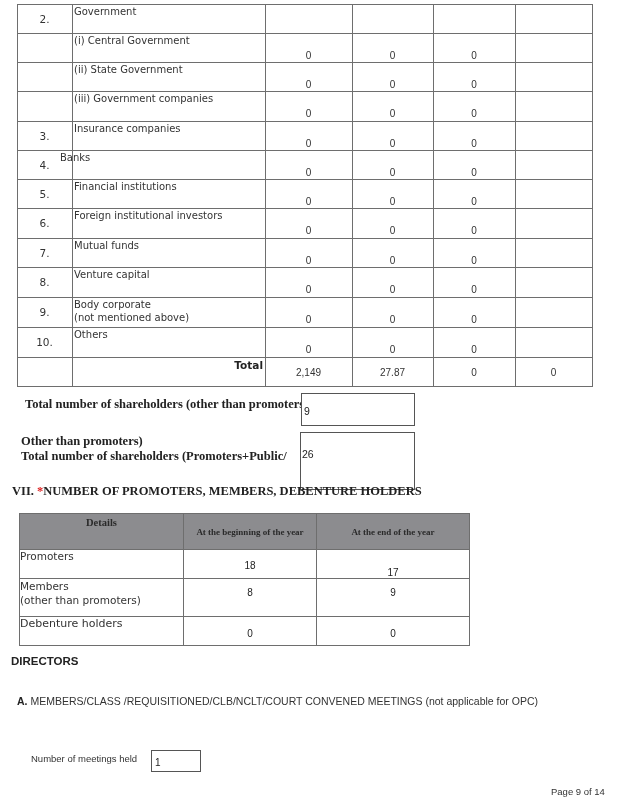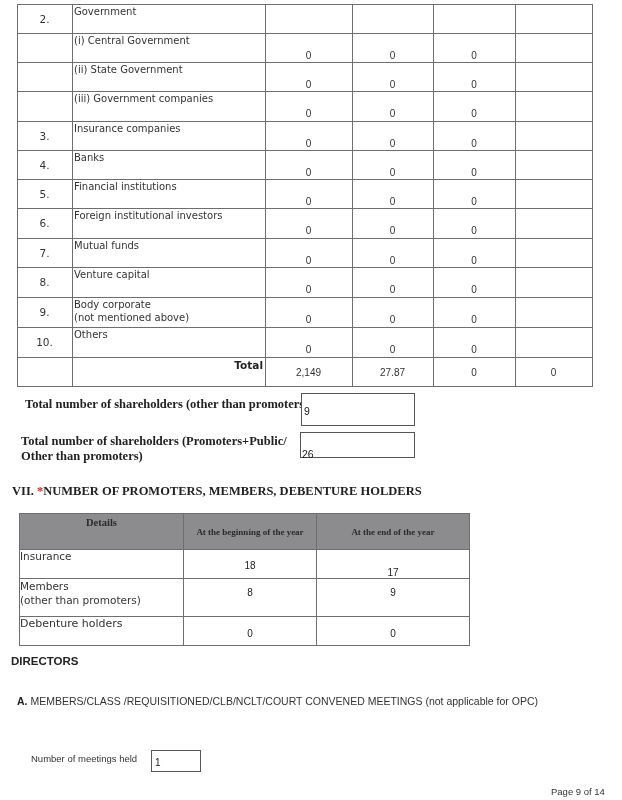--- a/index.html
+++ b/index.html
@@ -80,21 +80,21 @@
     <div class="cell-num" style="left:515px; width:77px; top:108px;"></div>
     <div class="cell-sn" style="left:17px; top:129.5px;">3.</div>
     <div class="cell-label" style="left:74px; top:122px;">
       <div>Insurance companies</div>
     </div>
     <div class="cell-num" style="left:265px; width:87px; top:137.5px;">0</div>
     <div class="cell-num" style="left:352px; width:81px; top:137.5px;">0</div>
     <div class="cell-num" style="left:433px; width:82px; top:137.5px;">0</div>
     <div class="cell-num" style="left:515px; width:77px; top:137.5px;"></div>
     <div class="cell-sn" style="left:17px; top:158.5px;">4.</div>
-    <div class="cell-label" style="left:74px; top:151px;">
+    <div class="cell-label" style="left:60px; top:151px;">
       <div>Banks</div>
     </div>
     <div class="cell-num" style="left:265px; width:87px; top:166.5px;">0</div>
     <div class="cell-num" style="left:352px; width:81px; top:166.5px;">0</div>
     <div class="cell-num" style="left:433px; width:82px; top:166.5px;">0</div>
     <div class="cell-num" style="left:515px; width:77px; top:166.5px;"></div>
     <div class="cell-sn" style="left:17px; top:187.5px;">5.</div>
     <div class="cell-label" style="left:74px; top:180px;">
       <div>Financial institutions</div>
     </div>
@@ -147,39 +147,39 @@
     <div class="cell-num" style="left:265px; width:87px; top:366.5px;">2,149</div>
     <div class="cell-num" style="left:352px; width:81px; top:366.5px;">27.87</div>
     <div class="cell-num" style="left:433px; width:82px; top:366.5px;">0</div>
     <div class="cell-num" style="left:515px; width:77px; top:366.5px;">0</div>
   </div>
 
 <div class="abs serif-bold" style="left:25px; top:397px; font-size:12.5px;">Total number of shareholders (other than promoters)</div>
 <div class="box" style="left:301px; top:393px; width:114px; height:33px; padding:11px 0 0 2px;">9</div>
 
 <div class="abs serif-bold" style="left:21px; top:434px; font-size:12.5px; line-height:15px;">
+  <div>Other than promoters)</div>
   <div>Total number of shareholders (Promoters+Public/</div>
-  <div>Other than promoters)</div>
-</div>
-<div class="box" style="left:300px; top:432px; width:115px; height:26px; padding:15px 0 0 1px;">26</div>
+</div>
+<div class="box" style="left:300px; top:432px; width:115px; height:58px; padding:15px 0 0 1px;">26</div>
 
 <div class="abs serif-bold" style="left:12px; top:484px; font-size:12.5px;">
   <span>VII.</span>
   <span class="red">*</span><span>NUMBER OF PROMOTERS, MEMBERS, DEBENTURE HOLDERS</span>
 </div>
 
 <table class="t2">
   <tbody>
       <tr style="height:36px;">
     <th style="width:163px; vertical-align:top; padding-top:3px; font-size:10.5px;">Details</th>
     <th style="width:132px; font-size:9px;">At the beginning of the year</th>
     <th style="width:152px; font-size:9px;">At the end of the year</th>
   </tr>
   <tr style="height:29px;">
-    <td style="vertical-align:top; font-size:10.5px; color:#333; line-height:13px;"><span>Insurance</span></td>
+    <td style="vertical-align:top; font-size:10.5px; color:#333; line-height:13px;"><span>Promoters</span></td>
     <td style="text-align:center; font-family:'Liberation Sans',sans-serif; font-size:10px; padding-top:3px;">18</td>
     <td style="text-align:center; font-family:'Liberation Sans',sans-serif; font-size:10px; padding-top:17px;">17</td>
   </tr>
   <tr style="height:38px;">
     <td style="vertical-align:top; font-size:10.5px; color:#333; line-height:14px;">
       <div>Members</div>
       <div>(other than promoters)</div>
     </td>
     <td style="text-align:center; font-family:'Liberation Sans',sans-serif; font-size:10px; vertical-align:top; padding-top:8px;">8</td>
     <td style="text-align:center; font-family:'Liberation Sans',sans-serif; font-size:10px; vertical-align:top; padding-top:8px;">9</td>

